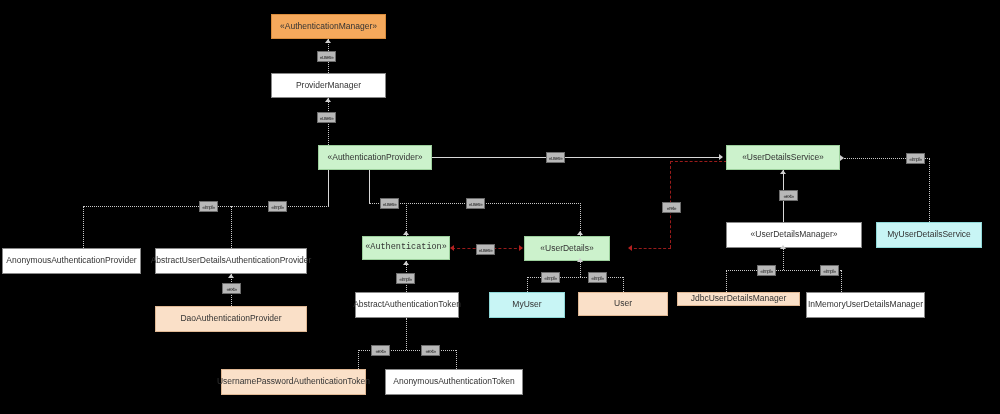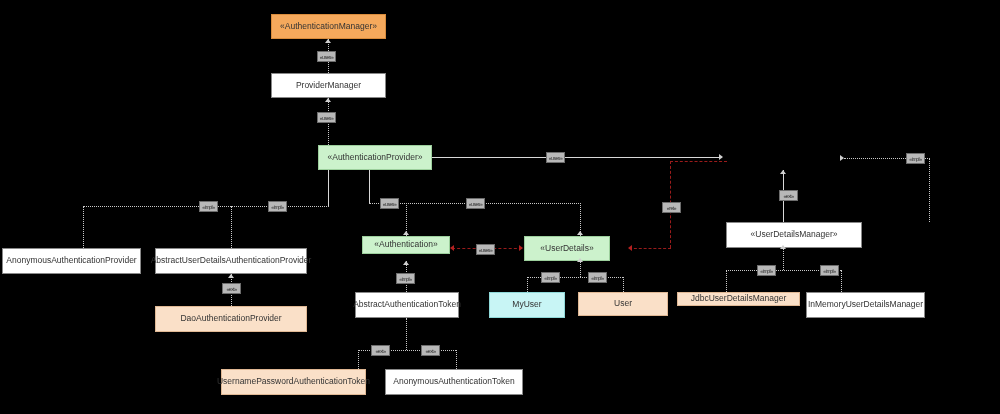--- a/index.html
+++ b/index.html
@@ -101,30 +101,36 @@
 
   <div class="node orange" style="left:271px;top:14px;width:115px;height:25px;">
     <span>«AuthenticationManager»</span>
   </div>
   <div class="node white" style="left:271px;top:73px;width:115px;height:25px;">
     <span>ProviderManager</span>
   </div>
   <div class="node green" style="left:272px;top:145px;width:114px;height:25px;margin-left:46px;">
     <span>«AuthenticationProvider»</span>
   </div>
+  <div class="node green" style="left:726px;top:145px;width:114px;height:25px;">
+    <span>«UserDetailsService»</span>
+  </div>
+  <div class="node cyan" style="left:876px;top:222px;width:106px;height:26px;">
+    <span>MyUserDetailsService</span>
+  </div>
   <div class="node white" style="left:2px;top:248px;width:139px;height:26px;">
     <span>AnonymousAuthenticationProvider</span>
   </div>
   <div class="node white" style="left:155px;top:248px;width:152px;height:26px;">
     <span>AbstractUserDetailsAuthenticationProvider</span>
   </div>
   <div class="node peach" style="left:155px;top:306px;width:152px;height:26px;">
     <span>DaoAuthenticationProvider</span>
   </div>
-  <div class="node green" style="left:362px;top:236px;width:88px;height:18px;">
+  <div class="node green" style="left:362px;top:236px;width:88px;height:24px;font-family:Liberation Mono, monospace;">
     <span>«Authentication»</span>
   </div>
   <div class="node green" style="left:524px;top:236px;width:86px;height:25px;">
     <span>«UserDetails»</span>
   </div>
   <div class="node white" style="left:355px;top:292px;width:104px;height:26px;">
     <span>AbstractAuthenticationToken</span>
   </div>
   <div class="node cyan" style="left:489px;top:292px;width:76px;height:26px;">
     <span>MyUser</span>

